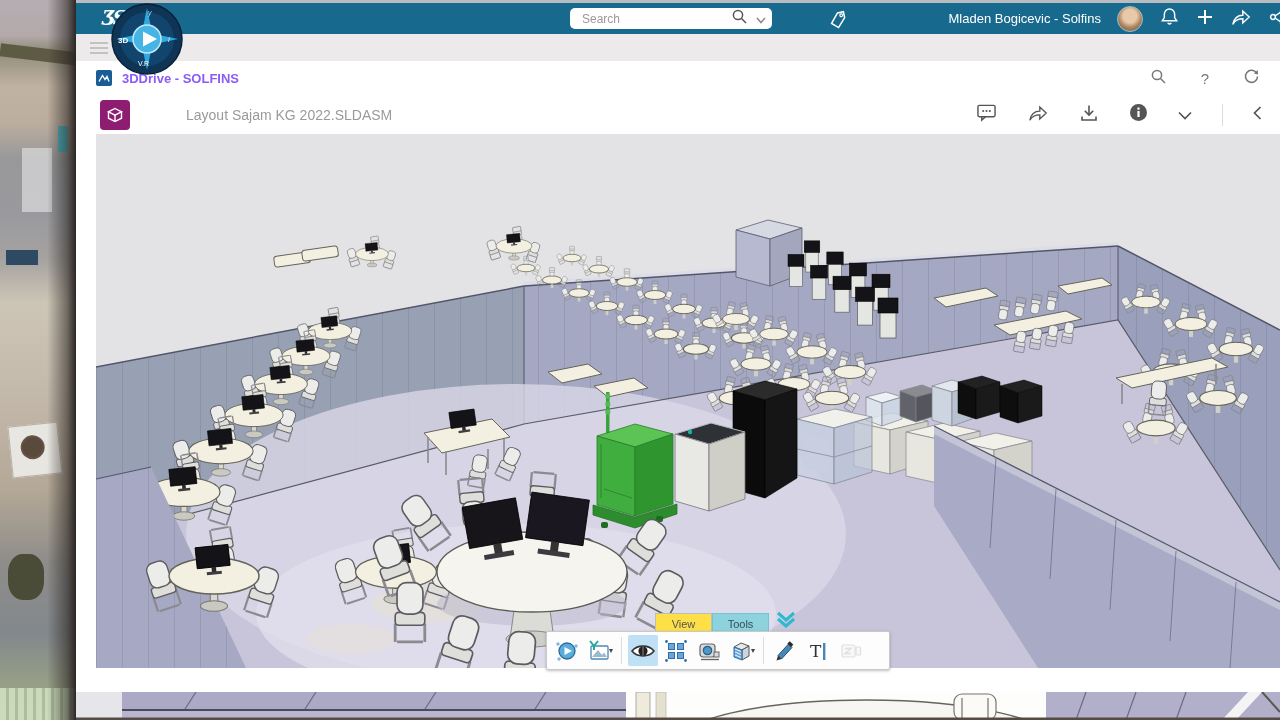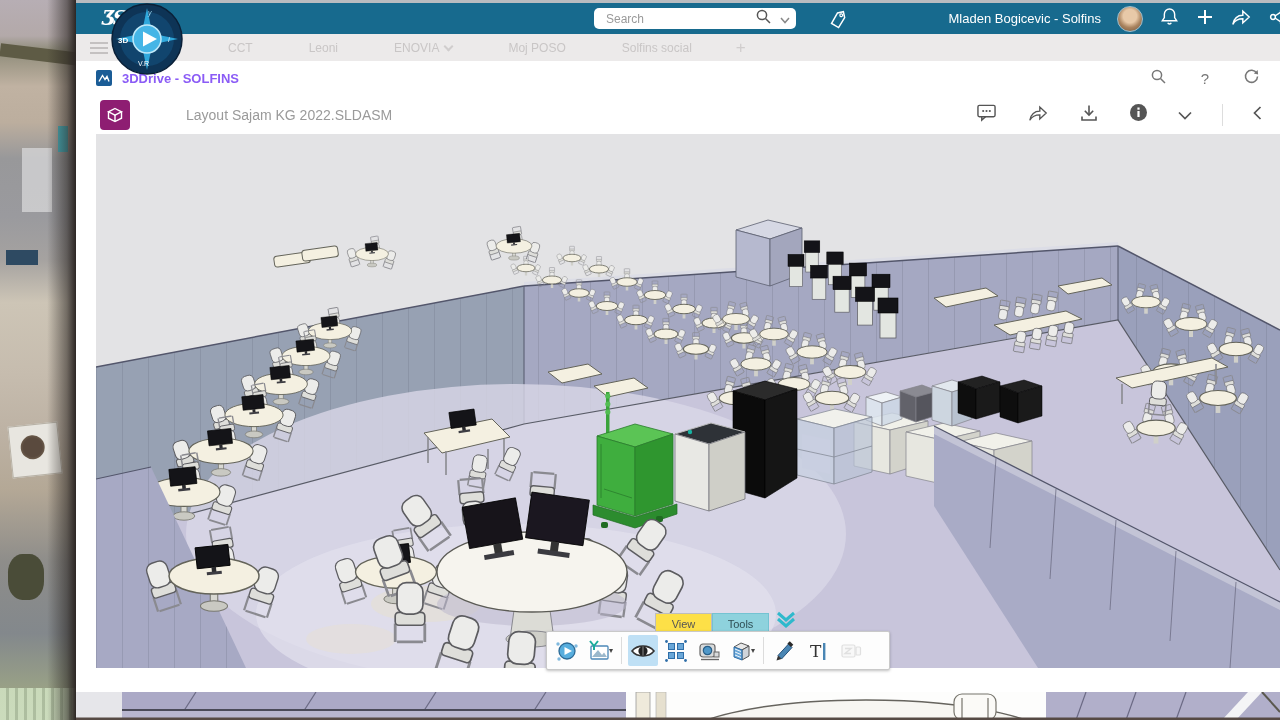--- a/index.html
+++ b/index.html
@@ -23,21 +23,21 @@
 
   
   .topline{left:76px;top:0;width:1204px;height:3px;background:#b9bcc0;}
   .topbar{left:76px;top:3px;width:1204px;height:31px;background:#176a8e;color:#fff;display:flex;align-items:center;overflow:hidden;}
   .ds-logo{position:absolute;left:10px;top:2px;font-family:"DejaVu Serif",serif;font-style:italic;font-weight:bold;font-size:21px;letter-spacing:-3px;color:#fff;margin-left:16px;}
   .brand{position:absolute;left:114px;top:8px;font-size:13px;white-space:nowrap;}
   .brand b{font-weight:bold;}
   .brand .sep{margin:0 5px;opacity:.9;}
   .brand .dash{margin-left:10px;font-weight:normal;}
   .caret-w{display:inline-block;margin-left:6px;}
-  .search-pill{position:absolute;left:494px;top:5px;width:202px;height:21px;background:#fff;border-radius:5px;display:flex;align-items:center;padding:0 6px 0 10px;box-sizing:border-box;margin-left:24px;}
+  .search-pill{position:absolute;left:494px;top:5px;width:202px;height:21px;background:#fff;border-radius:5px;display:flex;align-items:center;padding:0 6px 0 10px;box-sizing:border-box;}
   .search-pill input{border:0;outline:0;flex:1;font-size:12px;color:#444;background:transparent;min-width:0;font-family:"Liberation Sans",sans-serif;}
   .search-pill input::placeholder{color:#9a9a9a;}
   .tag-ic{position:absolute;left:752px;top:7px;}
   .tb-right{position:absolute;right:-8px;top:0;height:31px;display:flex;align-items:center;gap:16px;}
   .user-name{font-size:13px;color:#fff;white-space:nowrap;}
   .avatar{width:24px;height:24px;border-radius:50%;background:radial-gradient(circle at 50% 38%,#e8c9a8 0 35%,#a9835f 60%,#6e5138 100%);border:1px solid #9dbfcf;}
 
   
   .compass{left:110px;top:2px;width:74px;height:74px;z-index:40;}
   .compass svg text{font-family:"Liberation Sans",sans-serif;}
@@ -148,39 +148,20 @@
           </svg></span>
     </div>
   </div>
 
   <div class="abs tabbar">
     <div class="burger">
         <div></div>
         <div></div>
         <div></div>
       </div>
-    <div class="tabs">
-      <div class="dtab">
-          <span>CCT</span>
-        </div>
-      <div class="dtab">
-          <span>Leoni</span>
-        </div>
-      <div class="dtab">
-          <span>ENOVIA</span>
-          <span class="tcaret"></span>
-        </div>
-      <div class="dtab">
-          <span>Moj POSO</span>
-        </div>
-      <div class="dtab">
-          <span>Solfins social</span>
-        </div>
-      <div class="tab-add">+</div>
-    </div>
   </div>
 
   <div class="abs compass">
     <svg width="74" height="74" viewBox="0 0 74 74">
       <circle cx="37" cy="37" r="35" fill="#0e3456" stroke="#0a2038" stroke-width="1.5"></circle>
       <circle cx="37" cy="37" r="27" fill="#11456e"></circle>
       <path d="M37,6 L42,30 L37,34 L32,30 Z" fill="#2fa8dc"></path>
       <path d="M68,37 L44,42 L40,37 L44,32 Z" fill="#2fa8dc"></path>
       <path d="M37,68 L32,44 L37,40 L42,44 Z" fill="#2fa8dc"></path>
       <path d="M6,37 L30,32 L34,37 L30,42 Z" fill="#2fa8dc"></path>

